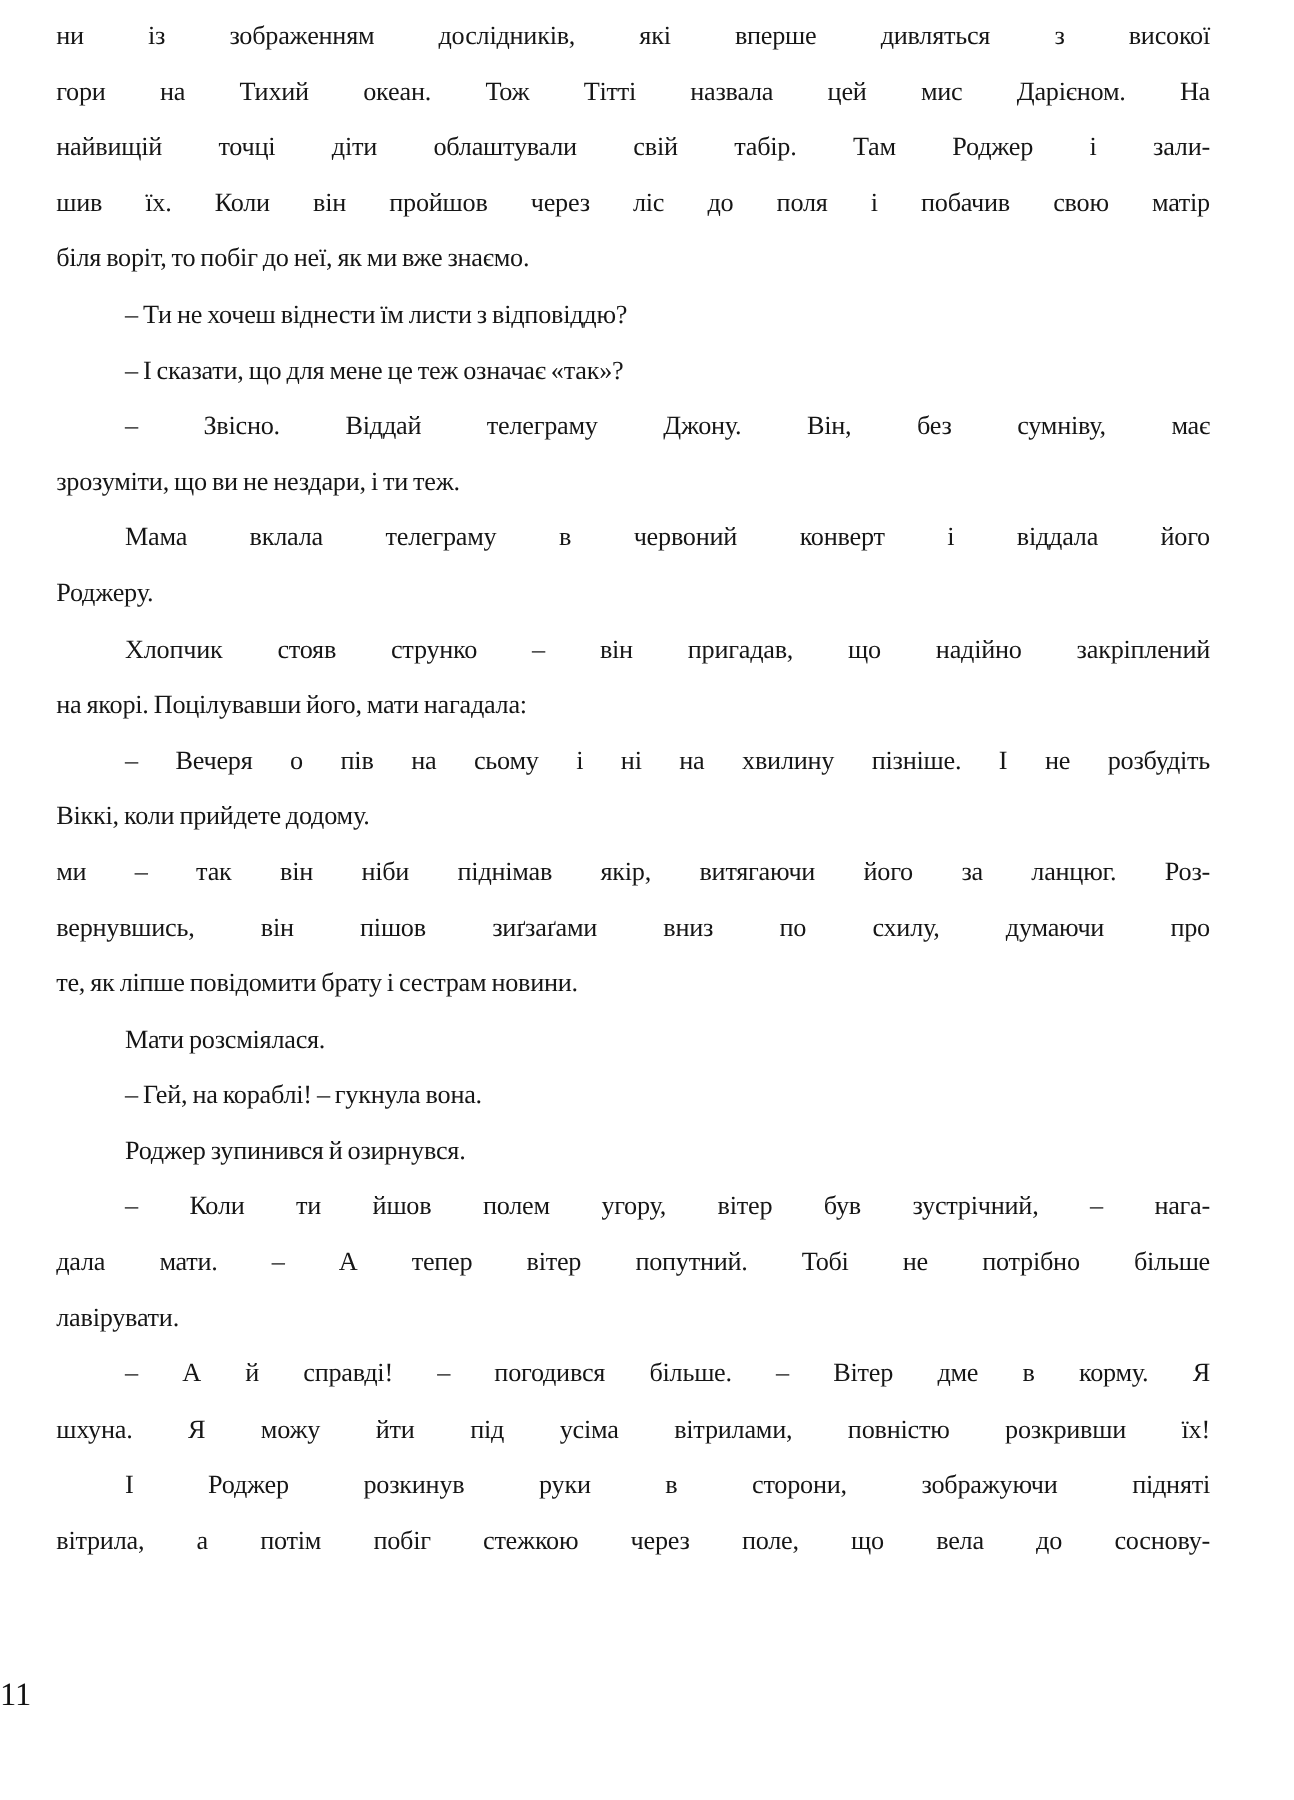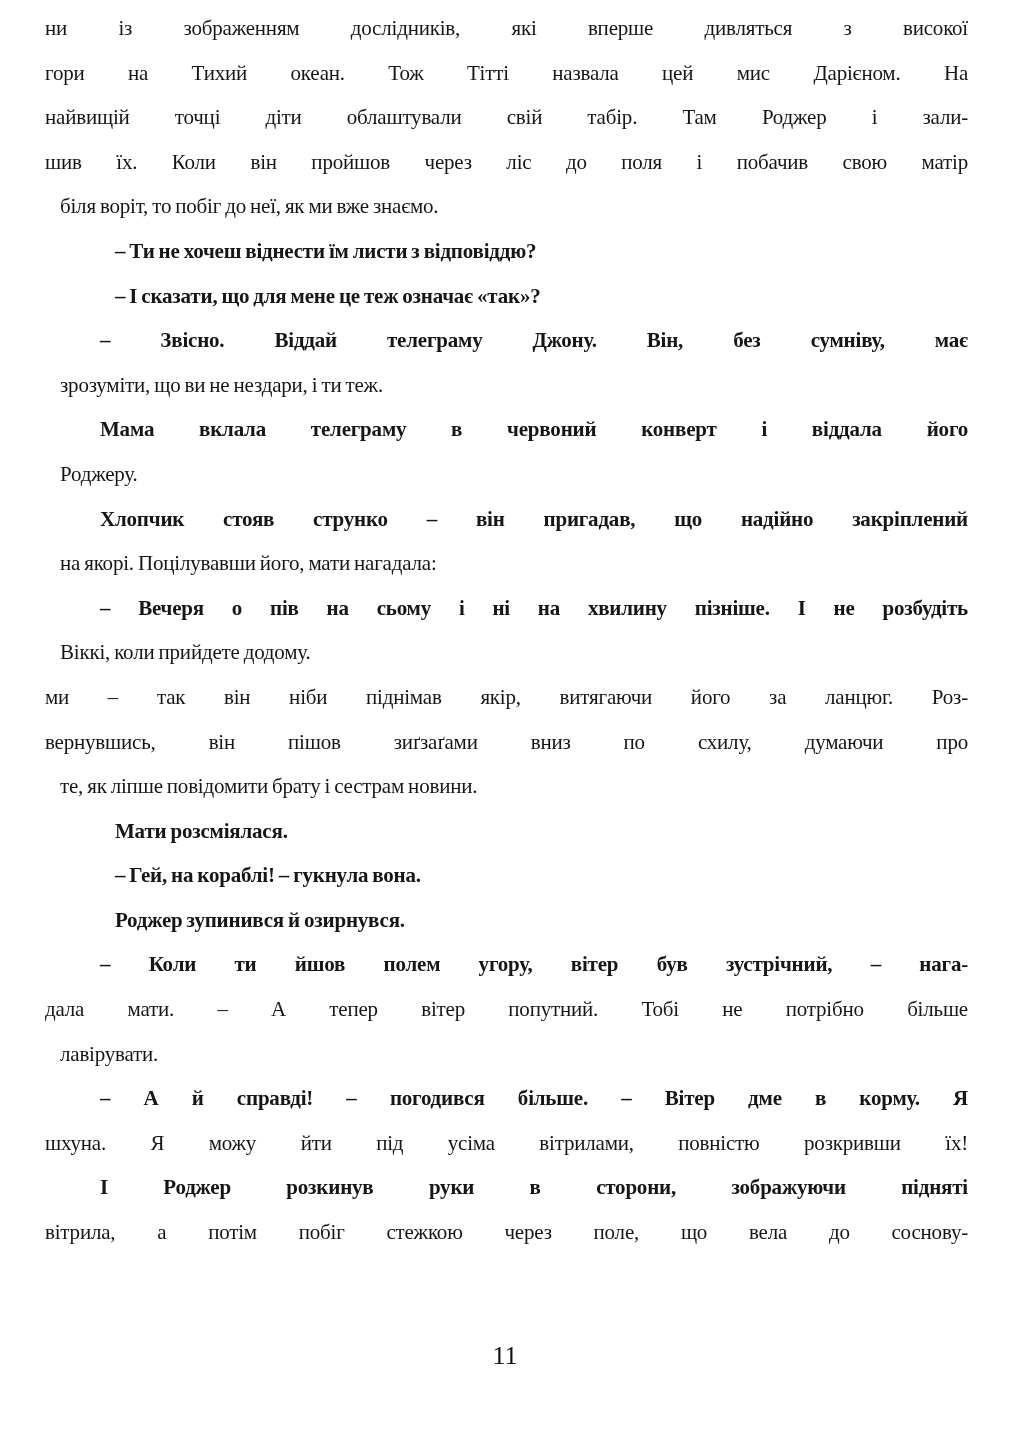--- a/index.html
+++ b/index.html
@@ -28,32 +28,30 @@
       font-size: 21px;
       white-space: nowrap;
       text-align: justify;
       text-align-last: justify;
       letter-spacing: -0.2px;
       word-spacing: -1px;
     }
     .line.last {
       text-align: center;
       text-align-last: left;
-      margin-left: 15px;
     }
     .line.indent {
       padding-left: 55px;
-      font-weight: bold;
     }
     .page-number {
       position: absolute;
       left: 0;
       width: 1010px;
       top: 1341px;
-      text-align: center;
+      text-align: left;
       font-size: 26px;
       font-family: "Liberation Serif", "DejaVu Serif", serif;
       color: #111;
     }
   </style>
 </head>
 <body>
 
 <div class="page">
 

